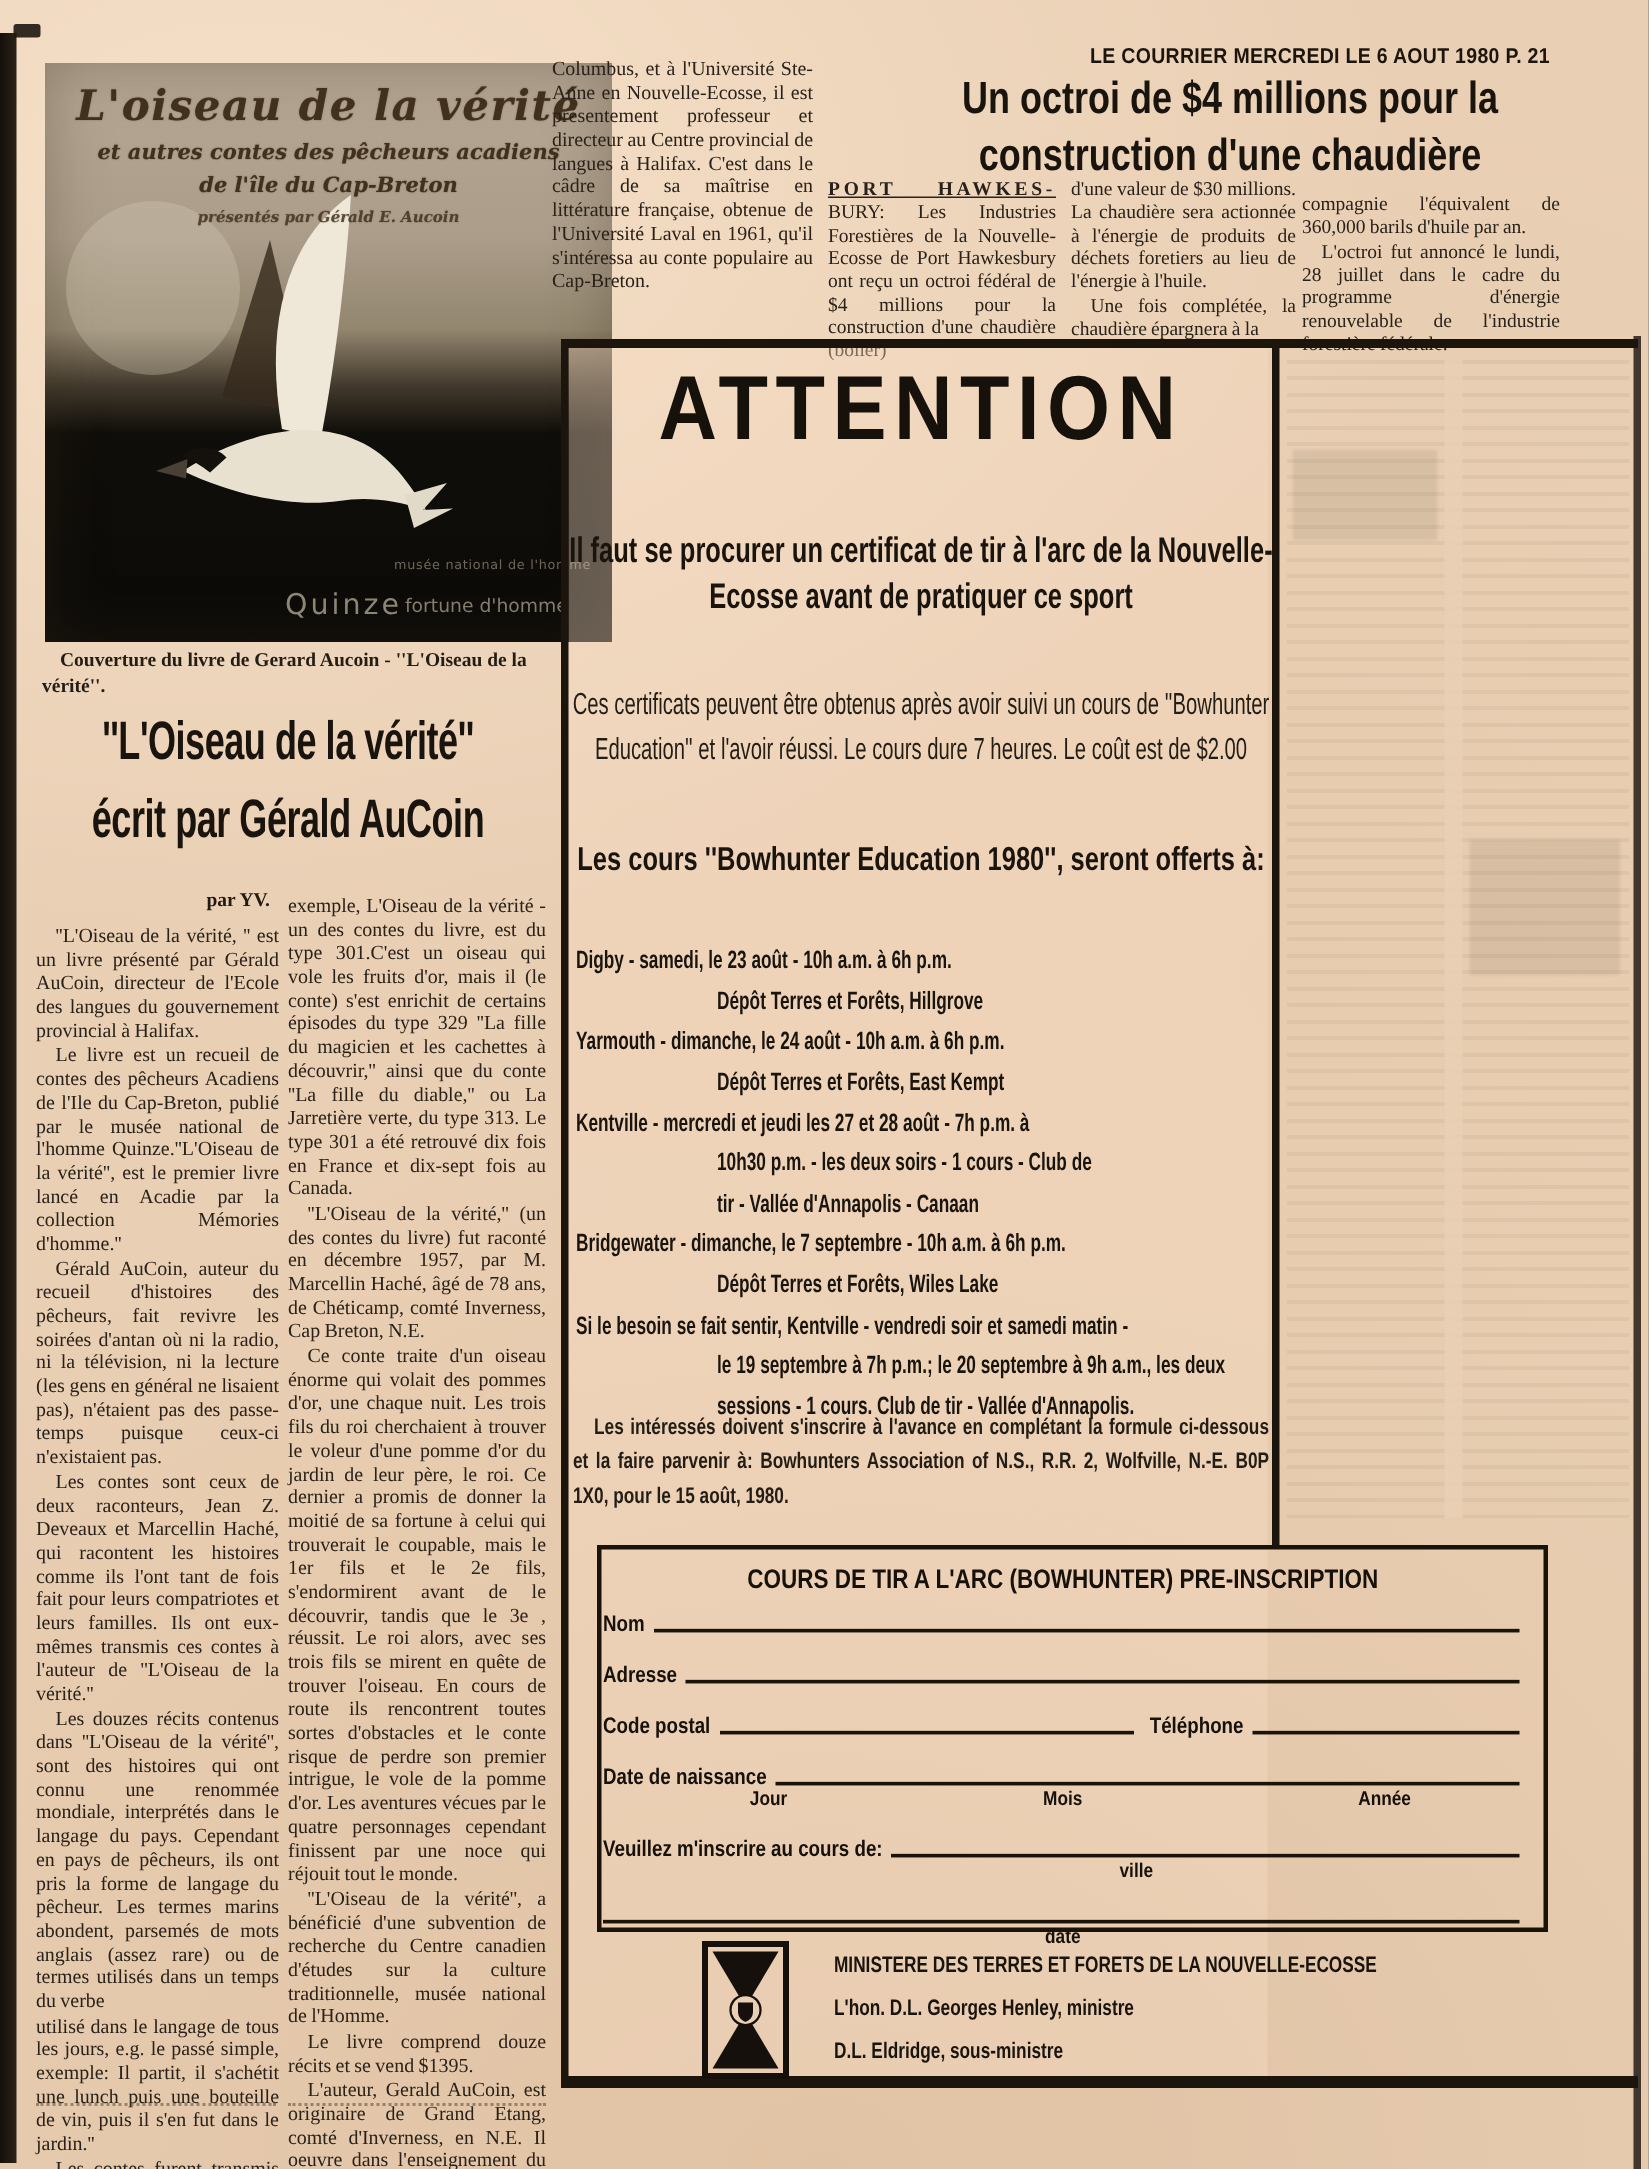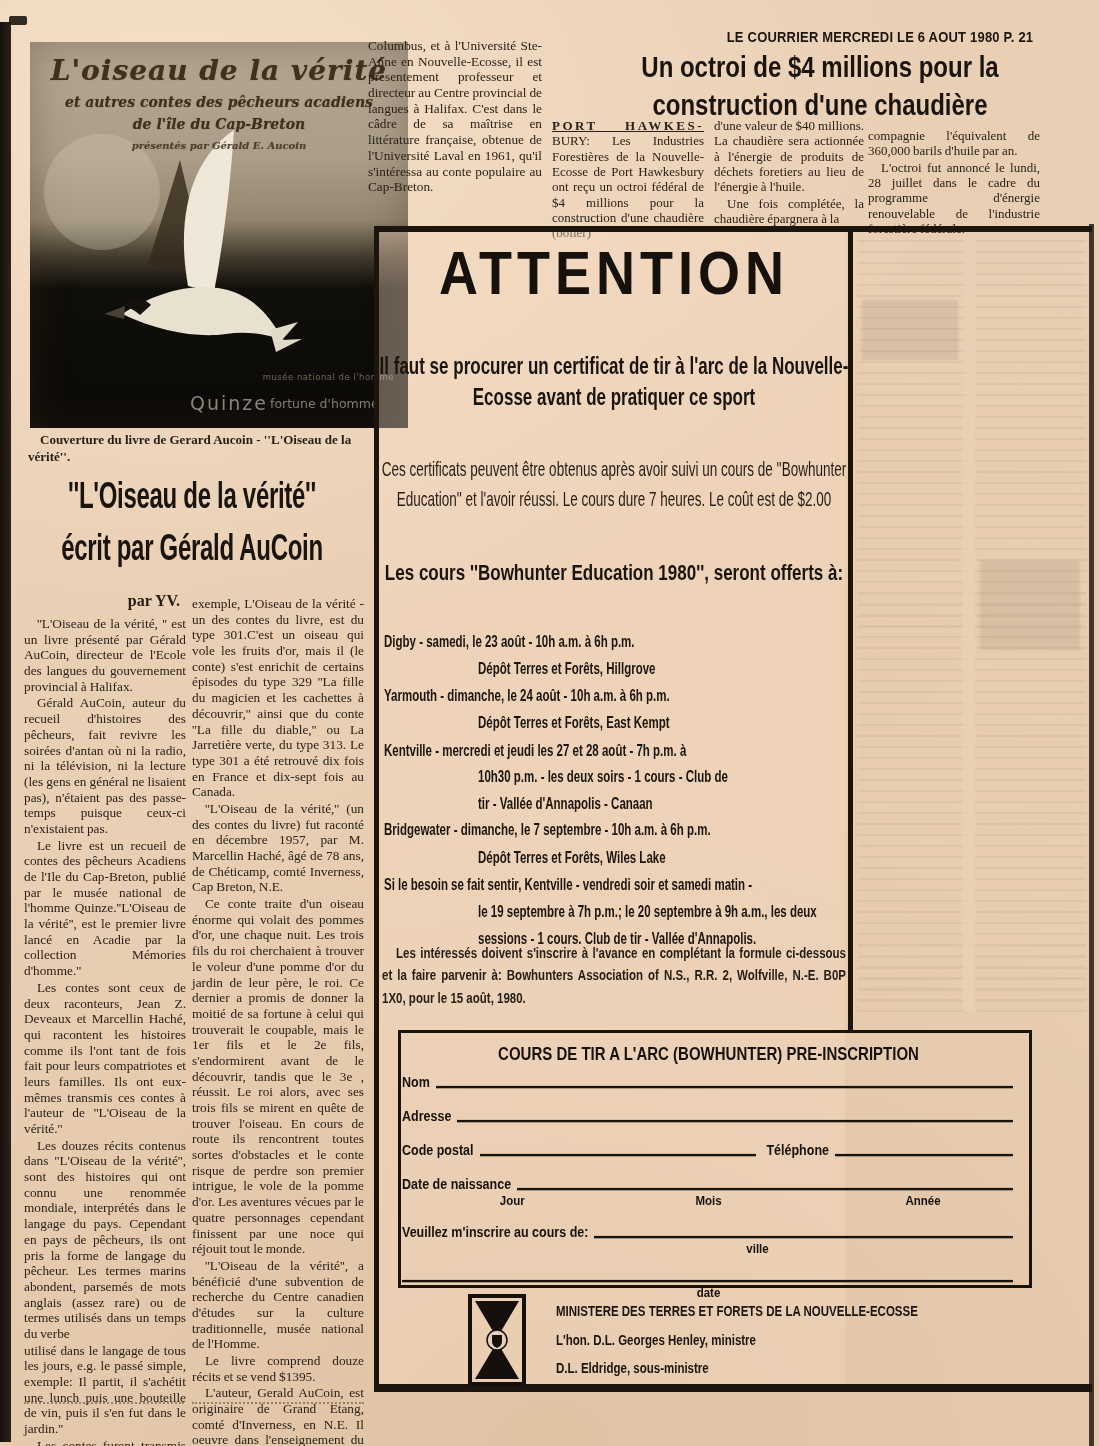--- a/index.html
+++ b/index.html
@@ -104,26 +104,26 @@
     <div class="abs imprint" style="right:14px;bottom:46px;font-size:8.5px;letter-spacing:.5px;color:#6f6758;">musée national de l'homme</div>
     <div class="abs imprint" style="left:160px;bottom:14px;font-size:19px;letter-spacing:2px;color:#8d8575;">Quinze</div>
     <div class="abs imprint" style="left:240px;bottom:17px;font-size:12.5px;color:#857d6c;">fortune d'homme</div>
   </div>
 
   <div class="abs caption" style="left:28px;top:432px;width:334px;">Couverture du livre de Gerard Aucoin - ''L'Oiseau de la vérité''.</div>
 
   <div class="abs sans feat-head" style="left:16px;top:470px;width:352px;">''L'Oiseau de la vérité''</div>
   <div class="abs sans feat-head" style="left:16px;top:522px;width:352px;">écrit par Gérald AuCoin</div>
 
-  <div class="abs serif bold" style="left:60px;top:592px;width:120px;text-align:right;font-size:16px;">par YV.</div>
+  <div class="abs serif bold" style="left:60px;top:592px;width:120px;text-align:right;font-size:13px;">par YV.</div>
 
   <div class="abs newscol" style="left:24px;top:616px;width:162px;">
     <p>''L'Oiseau de la vérité, '' est un livre présenté par Gérald AuCoin, directeur de l'Ecole des langues du gouvernement provincial à Halifax.</p>
+    <p>Le livre est un recueil de contes des pêcheurs Acadiens de l'Ile du Cap-Breton, publié par le musée national de l'homme Quinze.''L'Oiseau de la vérité'', est le premier livre lancé en Acadie par la collection Mémories d'homme.''</p>
     <p>Gérald AuCoin, auteur du recueil d'histoires des pêcheurs, fait revivre les soirées d'antan où ni la radio, ni la télévision, ni la lecture (les gens en général ne lisaient pas), n'étaient pas des passe-temps puisque ceux-ci n'existaient pas.</p>
-    <p>Le livre est un recueil de contes des pêcheurs Acadiens de l'Ile du Cap-Breton, publié par le musée national de l'homme Quinze.''L'Oiseau de la vérité'', est le premier livre lancé en Acadie par la collection Mémories d'homme.''</p>
     <p>Les contes sont ceux de deux raconteurs, Jean Z. Deveaux et Marcellin Haché, qui racontent les histoires comme ils l'ont tant de fois fait pour leurs compatriotes et leurs familles. Ils ont eux-mêmes transmis ces contes à l'auteur de ''L'Oiseau de la vérité.''</p>
     <p>Les douzes récits contenus dans ''L'Oiseau de la vérité'', sont des histoires qui ont connu une renommée mondiale, interprétés dans le langage du pays. Cependant en pays de pêcheurs, ils ont pris la forme de langage du pêcheur. Les termes marins abondent, parsemés de mots anglais (assez rare) ou de termes utilisés dans un temps du verbe</p>
     <p class="noind">utilisé dans le langage de tous les jours, e.g. le passé simple, exemple: Il partit, il s'achétit une lunch puis une bouteille de vin, puis il s'en fut dans le jardin.''</p>
     <p>Les contes furent transmis de bouche à oreille pendant des siècles, amenés au Canada par les ancêtres des Acadiens, racontés maintes et maintes fois. Cette transmission à causé des changements mineurs dans l'intrigue. Tous ces contes au cours des années ont été classifiés en type, par</p>
   </div>
 
   <div class="abs newscol" style="left:192px;top:596px;width:172px;">
     <p class="noind">exemple, L'Oiseau de la vérité - un des contes du livre, est du type 301.C'est un oiseau qui vole les fruits d'or, mais il (le conte) s'est enrichit de certains épisodes du type 329 ''La fille du magicien et les cachettes à découvrir,'' ainsi que du conte ''La fille du diable,'' ou La Jarretière verte, du type 313. Le type 301 a été retrouvé dix fois en France et dix-sept fois au Canada.</p>
     <p>''L'Oiseau de la vérité,'' (un des contes du livre) fut raconté en décembre 1957, par M. Marcellin Haché, âgé de 78 ans, de Chéticamp, comté Inverness, Cap Breton, N.E.</p>
     <p>Ce conte traite d'un oiseau énorme qui volait des pommes d'or, une chaque nuit. Les trois fils du roi cherchaient à trouver le voleur d'une pomme d'or du jardin de leur père, le roi. Ce dernier a promis de donner la moitié de sa fortune à celui qui trouverait le coupable, mais le 1er fils et le 2e fils, s'endormirent avant de le découvrir, tandis que le 3e , réussit. Le roi alors, avec ses trois fils se mirent en quête de trouver l'oiseau. En cours de route ils rencontrent toutes sortes d'obstacles et le conte risque de perdre son premier intrigue, le vole de la pomme d'or. Les aventures vécues par le quatre personnages cependant finissent par une noce qui réjouit tout le monde.</p>
@@ -138,21 +138,21 @@
 
   <div class="abs sans masthead" style="left:700px;top:29px;width:360px;">LE COURRIER MERCREDI LE 6 AOUT 1980 P. 21</div>
 
   <div class="abs sans grant-head" style="left:550px;top:48px;width:540px;">Un octroi de $4 millions pour la</div>
   <div class="abs sans grant-head" style="left:550px;top:86px;width:540px;">construction d'une chaudière</div>
 
   <div class="abs newscol" style="left:552px;top:118px;width:152px;font-size:13px;">
     <p class="noind"><b style="letter-spacing:2.5px;text-decoration:underline;">PORT HAWKES-</b><span>BURY: Les Industries Forestières de la Nouvelle-Ecosse de Port Hawkesbury ont reçu un octroi fédéral de $4 millions pour la construction d'une chaudière (boiler)</span></p>
   </div>
   <div class="abs newscol" style="left:714px;top:118px;width:150px;font-size:13px;">
-    <p class="noind">d'une valeur de $40 millions. La chaudière sera actionnée à l'énergie de produits de déchets foretiers au lieu de l'énergie à l'huile.</p>
+    <p class="noind">d'une valeur de $30 millions. La chaudière sera actionnée à l'énergie de produits de déchets foretiers au lieu de l'énergie à l'huile.</p>
     <p>Une fois complétée, la chaudière épargnera à la</p>
   </div>
   <div class="abs newscol" style="left:868px;top:118px;width:172px;font-size:13px;margin-top:10px;">
     <p class="noind">compagnie l'équivalent de 360,000 barils d'huile par an.</p>
     <p>L'octroi fut annoncé le lundi, 28 juillet dans le cadre du programme d'énergie renouvelable de l'industrie forestière fédérale.</p>
   </div>
 
   <div class="abs" style="left:379px;top:232px;width:466px;height:1152px;background:rgba(246,222,198,.38);"></div>
   <div class="abs blackbar" style="left:374px;top:226px;width:718px;height:6px;"></div>
   <div class="abs blackbar" style="left:374px;top:226px;width:5px;height:1164px;"></div>

